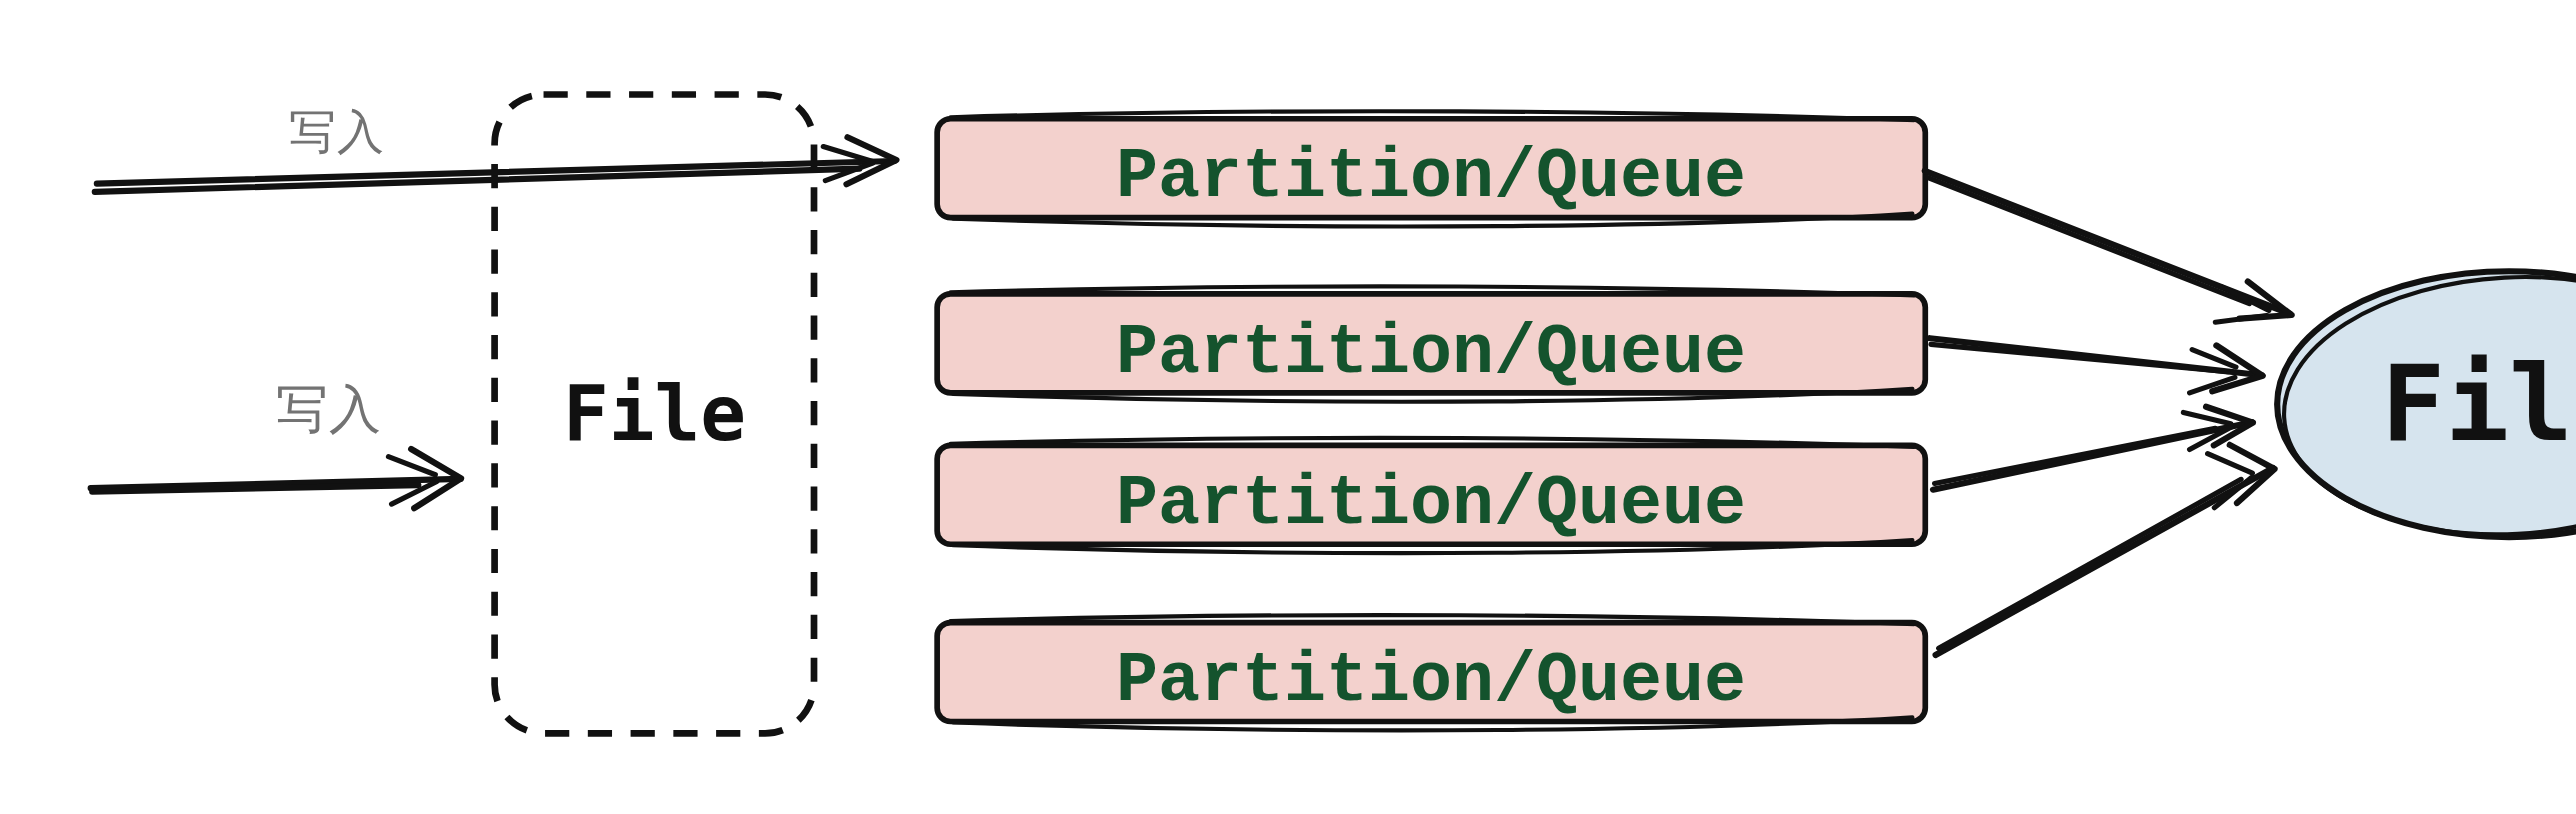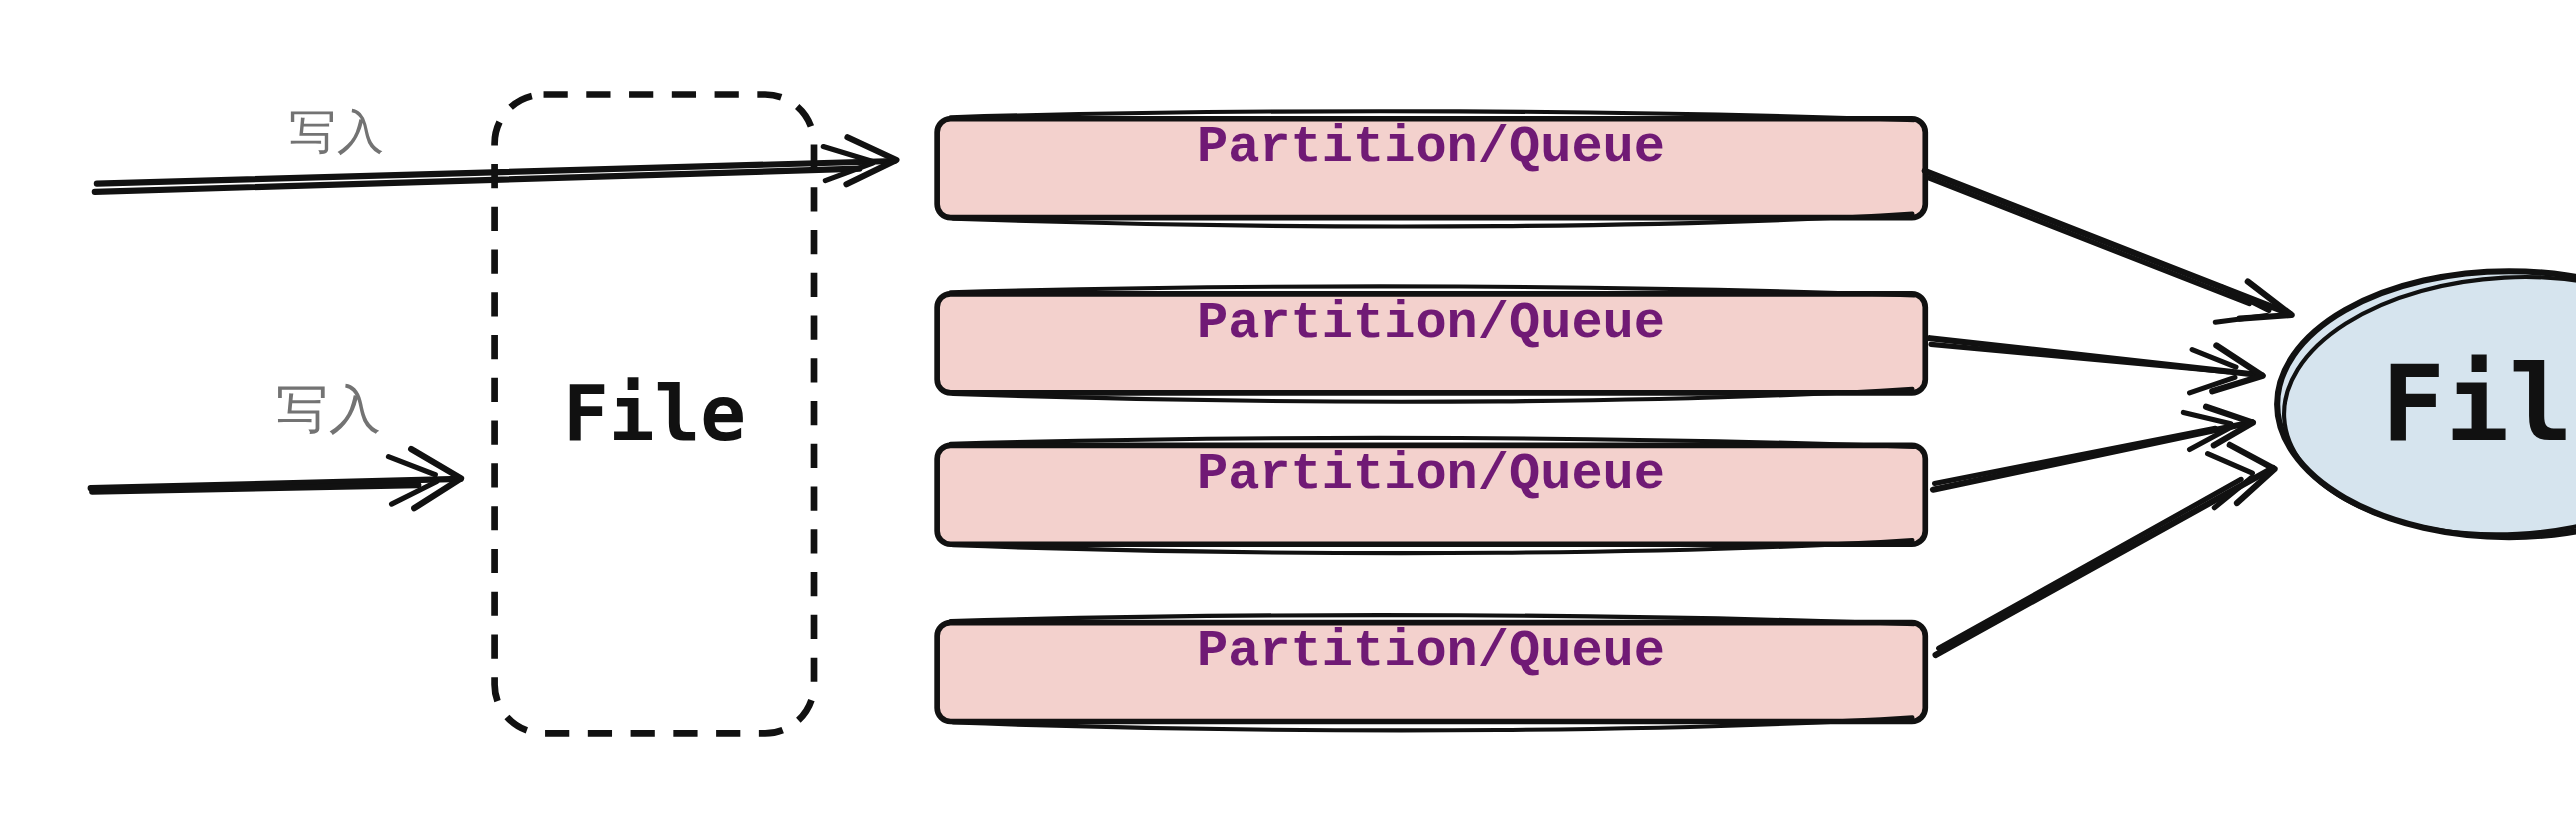--- a/index.html
+++ b/index.html
@@ -27,23 +27,23 @@
   .write-top{left:289px;top:101px;font-size:47px;letter-spacing:1px;}
   .write-bottom{left:276px;top:375px;font-size:52px;letter-spacing:1px;}
 
   .topic-label{
     left:495px;top:94px;width:319px;height:639px;
     display:flex;align-items:center;justify-content:center;
     font-family:"DejaVu Sans Mono", monospace;font-weight:600;font-size:76px;
   }
   .partition{
     position:absolute;left:937px;width:988px;height:99px;
-    display:flex;align-items:flex-start;justify-content:center;
-    font-family:"Liberation Mono", monospace;font-weight:700;font-size:52px;
-    color:#701a75;
+    display:flex;align-items:flex-end;justify-content:center;
+    font-family:"Liberation Mono", monospace;font-weight:700;font-size:70px;
+    color:#14532d;
   }
   .p1{top:118px;} .p2{top:294px;} .p3{top:445px;} .p4{top:622px;}
 
   .file-label{
     left:2277px;top:270px;width:464px;height:267px;
     display:flex;align-items:center;justify-content:center;
     font-family:"DejaVu Sans Mono", monospace;font-weight:600;font-size:106px;
   }
 </style>
 </head>

